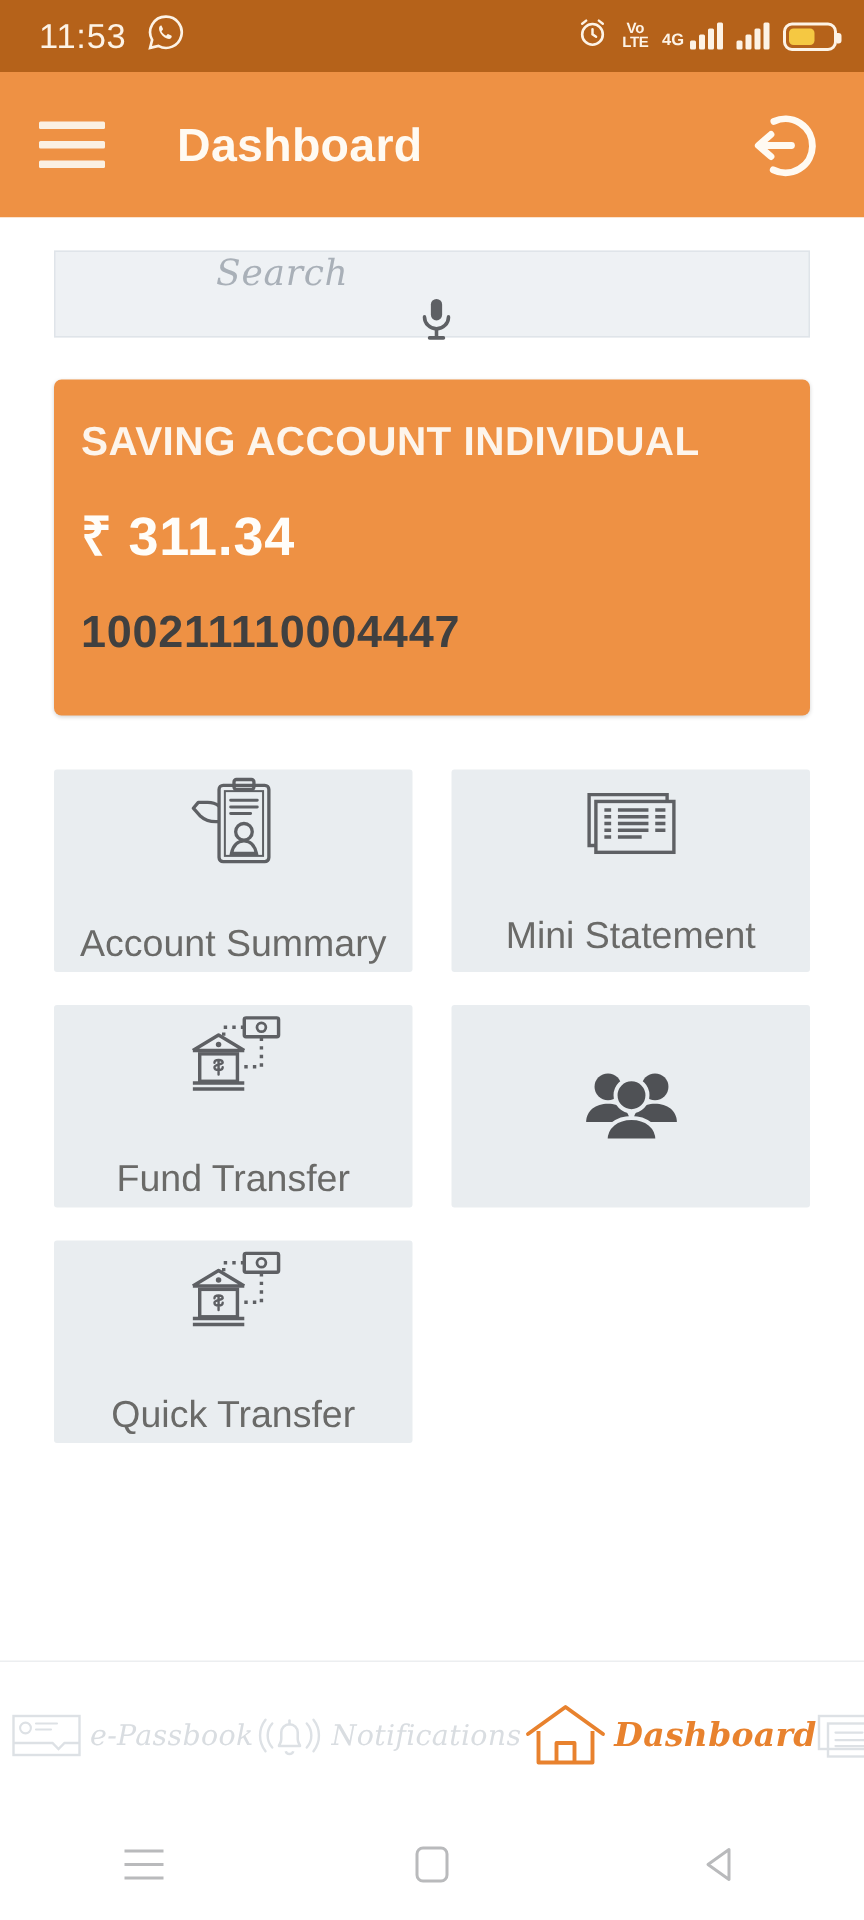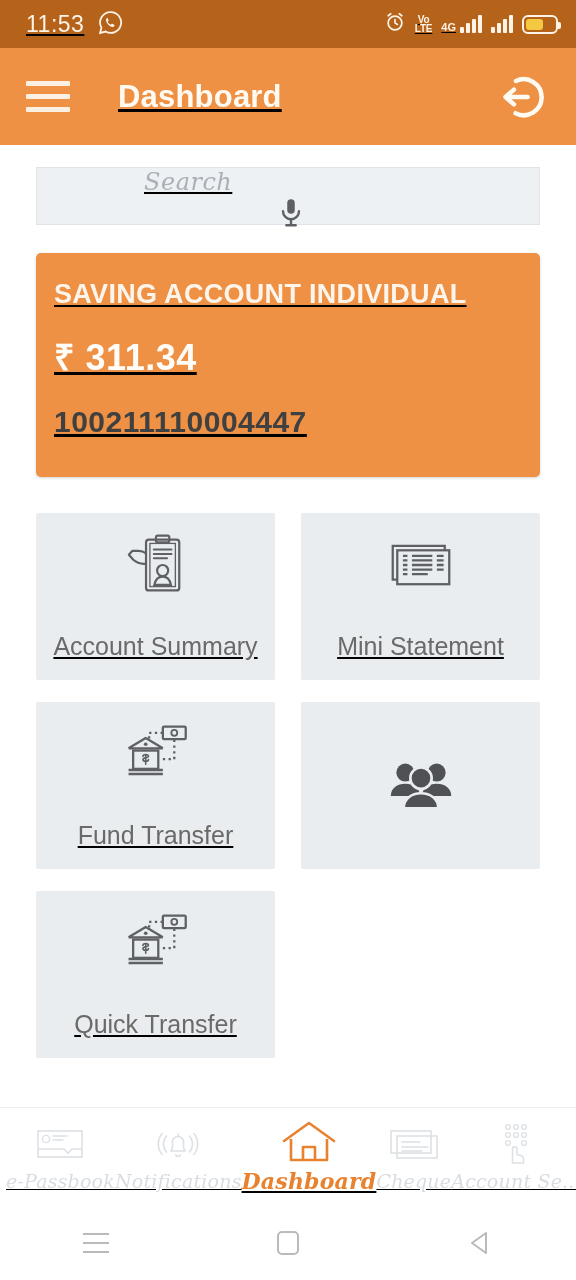--- a/index.html
+++ b/index.html
@@ -2,21 +2,21 @@
 <html><head>
 <meta charset="utf-8">
 <style>
   * { margin:0; padding:0; box-sizing:border-box; }
   html, body {
     width:576px; height:1280px;
     background:#ffffff;
     font-family:"Liberation Sans", sans-serif;
     overflow:hidden;
   }
-  .phone { width:576px; height:1280px; position:relative; display:flex; flex-direction:column; background:#ffffff;text-decoration:underline; }
+  .phone { width:576px; height:1280px; position:relative; display:flex; flex-direction:column; background:#ffffff; }
 
   
   .statusbar {
     height:48px; background:#b5621a; flex:0 0 48px;
     display:flex; align-items:center; justify-content:space-between;
     padding:0 18px 0 26px;
   }
   .sb-left { display:flex; align-items:center; gap:14px; }
   .sb-time { color:#fdf3e6; font-size:23px; font-weight:400; letter-spacing:0.5px; }
   .sb-right { display:flex; align-items:center; gap:9px; }
@@ -65,32 +65,32 @@
     margin-top:28px; background:#ee9144; border-radius:5px;
     padding:26px 18px 38px; 
     box-shadow:0 1px 3px rgba(0,0,0,0.18);
   }
   .acct-type { color:#fdf5ec; font-size:27px; font-weight:bold; letter-spacing:0.3px; }
   .acct-bal  { color:#fffdf9; font-size:36px; font-weight:bold; margin-top:22px; letter-spacing:0.5px; }
   .acct-num  { color:#404040; font-size:30px; font-weight:bold; margin-top:24px; letter-spacing:0.5px; }
 
   .grid { margin-top:36px; display:grid; grid-template-columns:1fr 1fr; gap:22px 26px; }
   .tile {
-    background:#e9edf0; height:167px; border-radius:2px; cursor:pointer;
+    background:#e9edf0; height:135px; border-radius:2px; cursor:pointer;
     display:flex; flex-direction:column; align-items:center; justify-content:center; padding:10px 8px;gap:24px;
   }
   .tile-ico { height:64px; display:flex; align-items:center; justify-content:center; }
   .tile-lbl { margin-top:10px; text-align:center; color:#6a6a68; font-size:25px; line-height:1.2; font-weight:400; }
 
   
   .bottomnav {
     flex:0 0 98px; background:#ffffff; border-top:1px solid #eceef0;
     display:flex; align-items:center; justify-content:space-around; padding:0 6px;
   }
-  .nav-item { flex:1; display:flex; flex-direction:column; align-items:center; justify-content:center;
+  .nav-item { flex:1; display:flex; flex-direction:row; align-items:center; justify-content:center;
               gap:4px; cursor:pointer; }
   .nav-ico { height:44px; display:flex; align-items:center; justify-content:center; }
   .nav-lbl { font-family:"DejaVu Serif", serif; font-style:italic; font-size:19px;
              color:#d9dde1; white-space:nowrap; letter-spacing:0.2px; }
   .nav-item.active .nav-lbl { color:#e8822e; font-weight:bold; font-size:22px; }
 
   
   .androidnav { flex:0 0 75px; background:#ffffff; display:flex; align-items:center; justify-content:space-around; }
   .an-btn { width:78px; height:50px; display:flex; align-items:center; justify-content:center; cursor:pointer; }
   .an-lines { display:flex; flex-direction:column; gap:7px; width:26px; }

